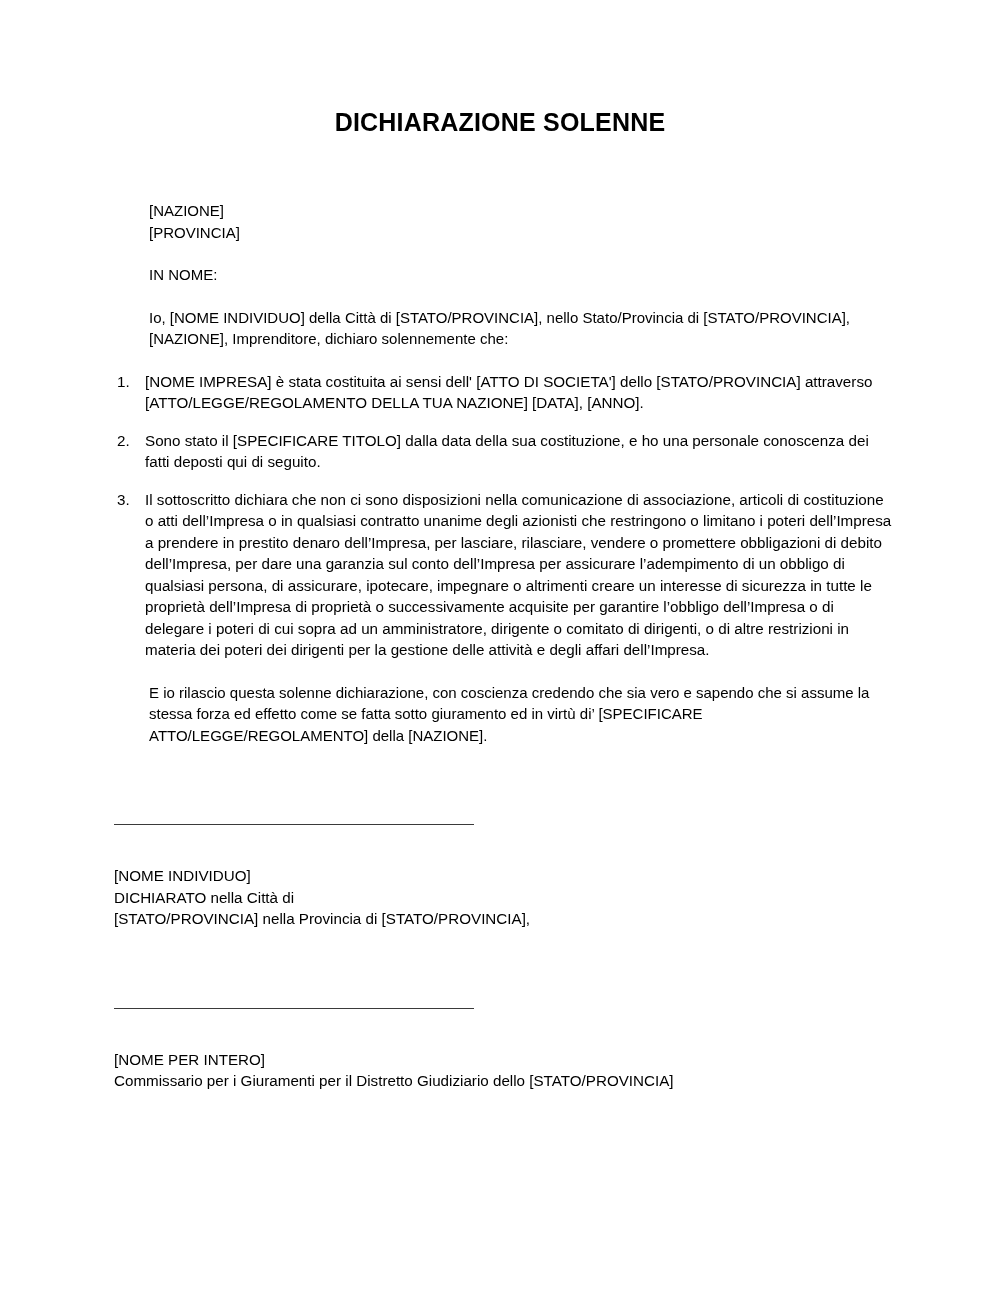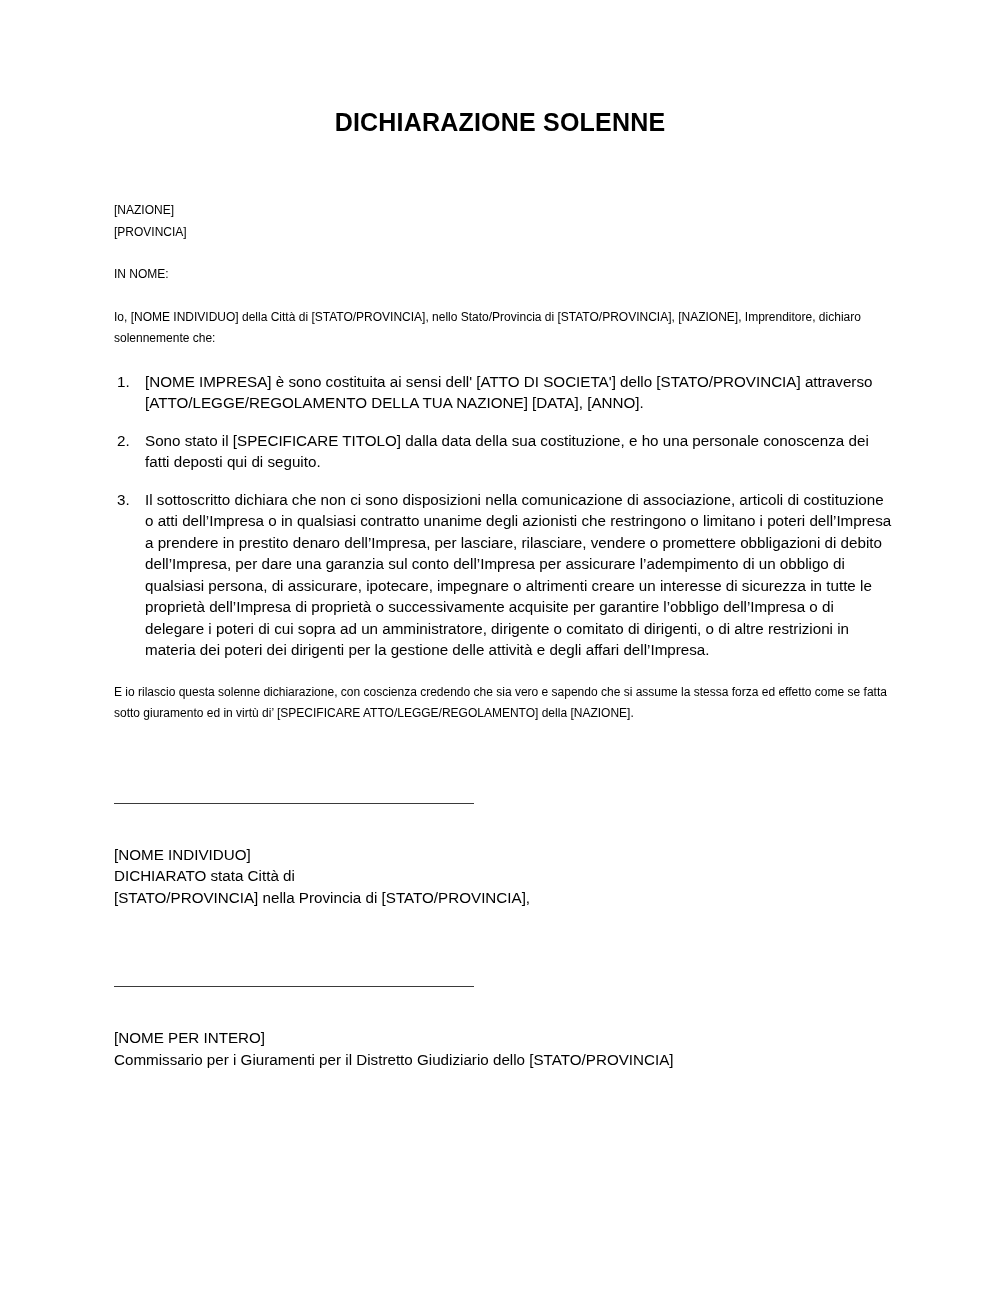--- a/index.html
+++ b/index.html
@@ -29,22 +29,23 @@
     font-weight: bold;
     letter-spacing: 0.2px;
   }
   .body-area {
     position: absolute;
     left: 114px;
     top: 200px;
     width: 778px;
   }
   .block {
-    font-size: 12px;
+    font-size: 15px;
     line-height: 21.5px;
+    margin-left: 35px;
   }
   .gap-md { height: 21px; }
   .gap-sig { height: 78px; }
 
   ol.num-list {
     list-style: none;
     margin: 0;
     padding: 0;
   }
   ol.num-list > li {
@@ -114,21 +115,21 @@
 
     <div class="gap-md"></div>
 
     <div class="block">Io, [NOME INDIVIDUO] della Città di [STATO/PROVINCIA], nello Stato/Provincia di [STATO/PROVINCIA], [NAZIONE], Imprenditore, dichiaro solennemente che:</div>
 
     <div class="gap-md"></div>
 
     <ol class="num-list">
       <li>
         <span class="li-num">1.</span>
-        <span>[NOME IMPRESA] è sono costituita ai sensi dell' [ATTO DI SOCIETA'] dello [STATO/PROVINCIA] attraverso [ATTO/LEGGE/REGOLAMENTO DELLA TUA NAZIONE] [DATA], [ANNO].</span>
+        <span>[NOME IMPRESA] è stata costituita ai sensi dell' [ATTO DI SOCIETA'] dello [STATO/PROVINCIA] attraverso [ATTO/LEGGE/REGOLAMENTO DELLA TUA NAZIONE] [DATA], [ANNO].</span>
       </li>
       <li>
         <span class="li-num">2.</span>
         <span>Sono stato il [SPECIFICARE TITOLO] dalla data della sua costituzione, e ho una personale conoscenza dei fatti deposti qui di seguito.</span>
       </li>
       <li>
         <span class="li-num">3.</span>
         <span>Il sottoscritto dichiara che non ci sono disposizioni nella comunicazione di associazione, articoli di costituzione o atti dell’Impresa o in qualsiasi contratto unanime degli azionisti che restringono o limitano i poteri dell’Impresa a prendere in prestito denaro dell’Impresa, per lasciare, rilasciare, vendere o promettere obbligazioni di debito dell’Impresa, per dare una garanzia sul conto dell’Impresa per assicurare l’adempimento di un obbligo di qualsiasi persona, di assicurare, ipotecare, impegnare o altrimenti creare un interesse di sicurezza in tutte le proprietà dell’Impresa di proprietà o successivamente acquisite per garantire l’obbligo dell’Impresa o di delegare i poteri di cui sopra ad un amministratore, dirigente o comitato di dirigenti, o di altre restrizioni in materia dei poteri dei dirigenti per la gestione delle attività e degli affari dell’Impresa.</span>
       </li>
     </ol>
@@ -136,21 +137,21 @@
     <div class="gap-md"></div>
 
     <div class="block">E io rilascio questa solenne dichiarazione, con coscienza credendo che sia vero e sapendo che si assume la stessa forza ed effetto come se fatta sotto giuramento ed in virtù di’ [SPECIFICARE ATTO/LEGGE/REGOLAMENTO] della [NAZIONE].</div>
 
     <div class="gap-sig"></div>
 
     <div>
       <div class="sig-rule"></div>
       <div class="sig-lines">
         <div>[NOME INDIVIDUO]</div>
-        <div>DICHIARATO stata Città di</div>
+        <div>DICHIARATO nella Città di</div>
         <div>[STATO/PROVINCIA] nella Provincia di [STATO/PROVINCIA],</div>
       </div>
     </div>
 
     <div class="gap-sig"></div>
 
     <div>
       <div class="sig-rule"></div>
       <div class="sig-lines">
         <div>[NOME PER INTERO]</div>

